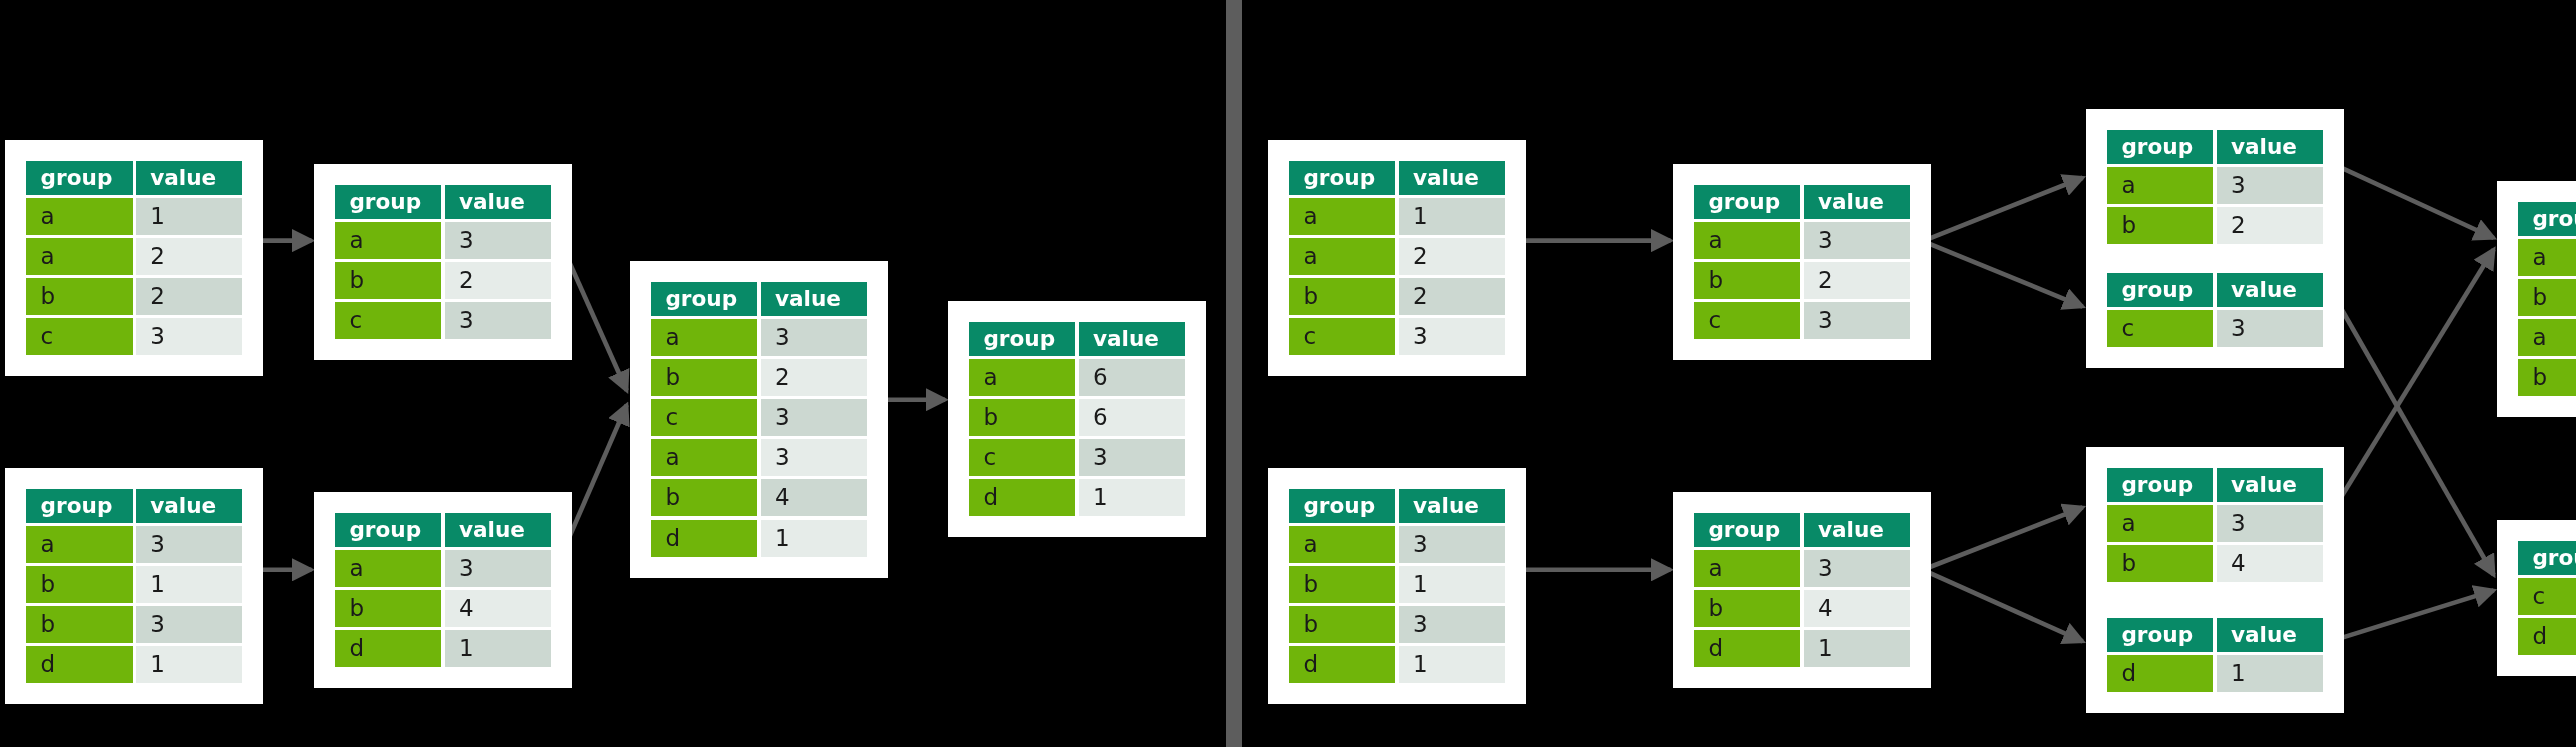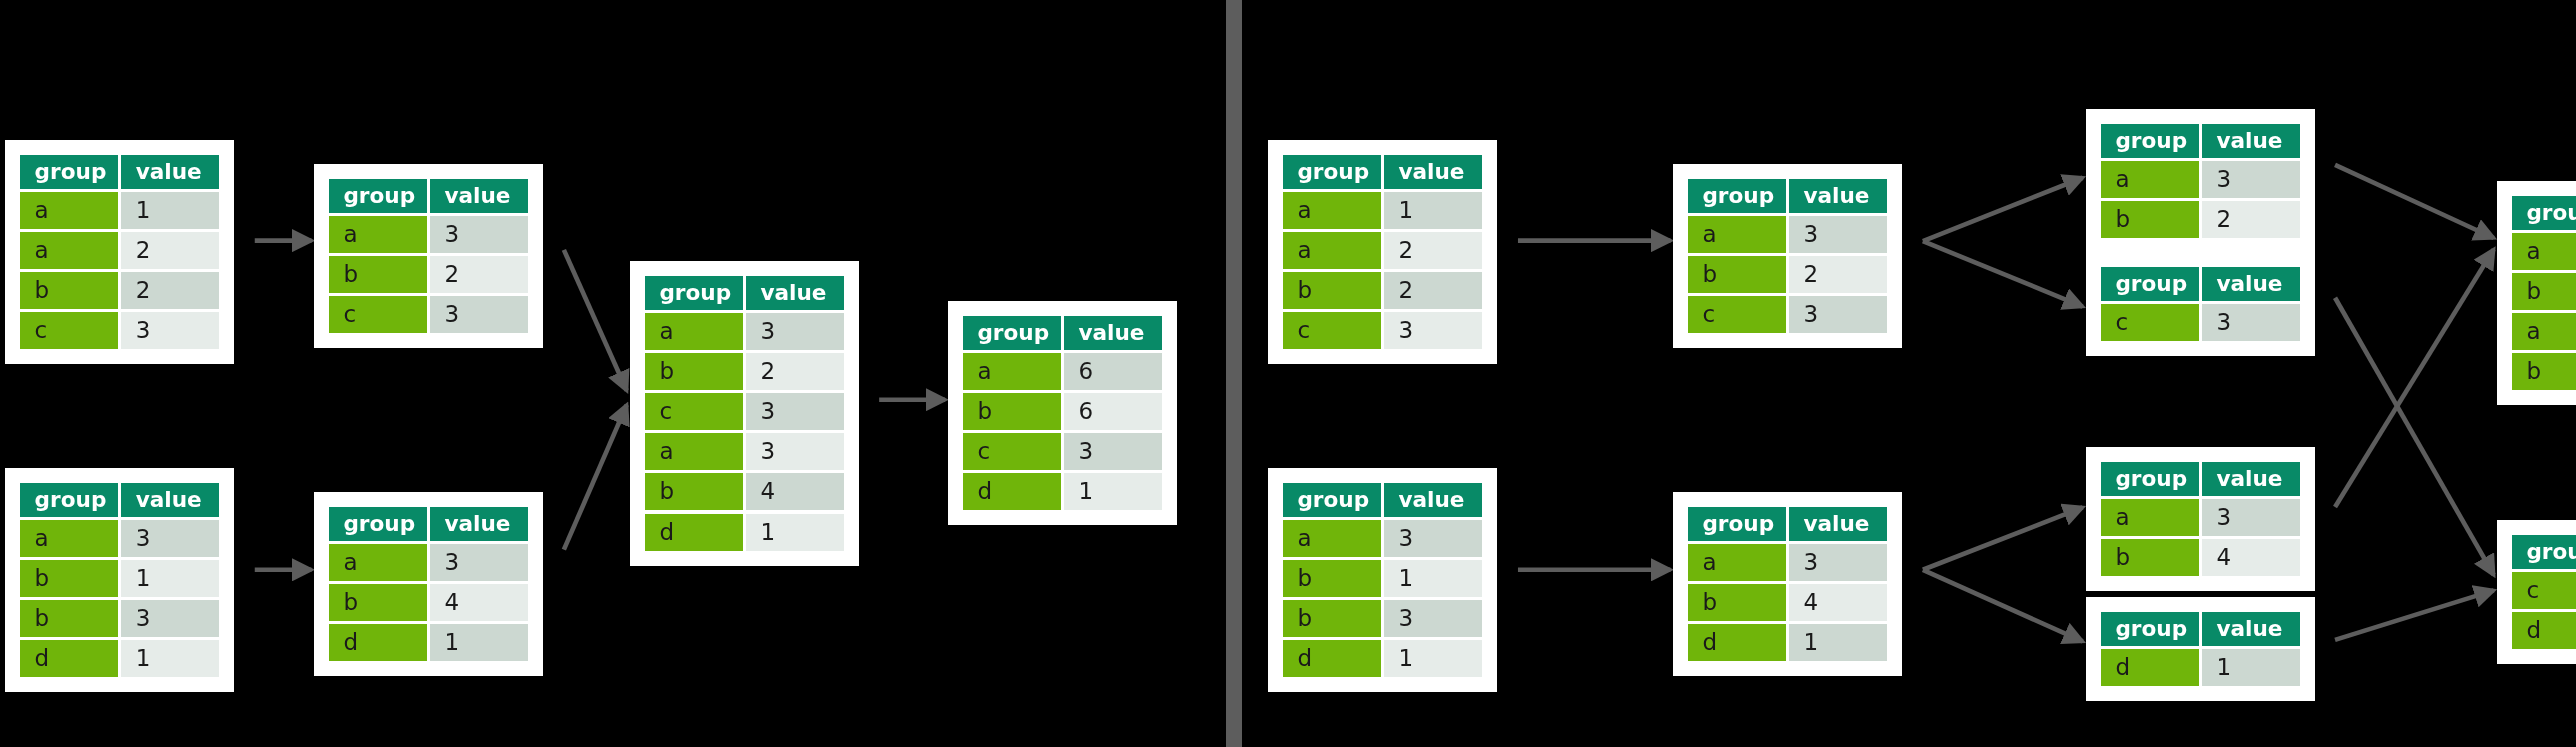--- a/index.html
+++ b/index.html
@@ -6,23 +6,23 @@
   #canvas{
     position:relative;
     width:3157px;height:747px;
     background:#000;
     overflow:hidden;
     font-family:"DejaVu Sans","Liberation Sans",sans-serif;
   }
   #arrow-layer{position:absolute;left:0;top:0;width:3157px;height:747px;}
   .divider{position:absolute;top:0;height:747px;}
   .tbl{
-    position:absolute;width:229px;
+    position:absolute;width:258px;
     background:#ffffff;
-    padding:15px;box-sizing:border-box;
+    padding:21px;box-sizing:border-box;
   }
   .trow{display:flex;gap:3.1px;margin-top:3.1px;}
   .trow:first-child{margin-top:0;}
   .hcell{
     height:34px;line-height:34px;flex:1 1 0;
     color:#ffffff;font-weight:bold;font-size:21.6px;
     padding-left:14.4px;box-sizing:border-box;
     overflow:hidden;white-space:nowrap;
   }
   .cell{

